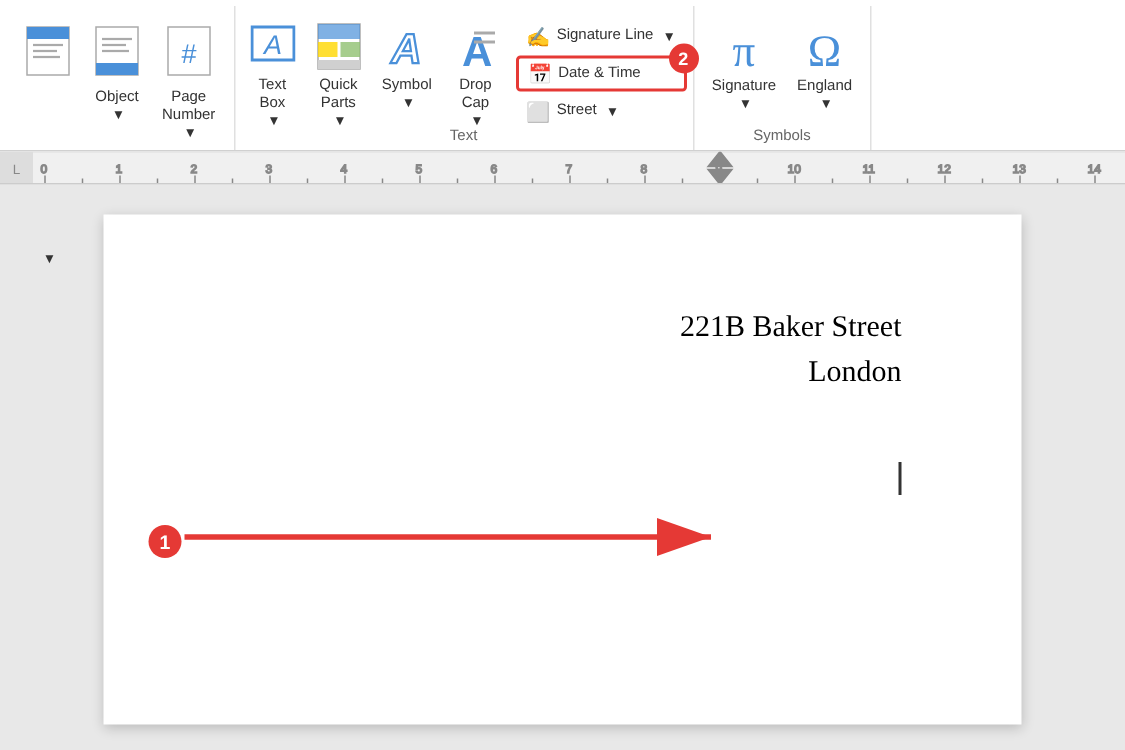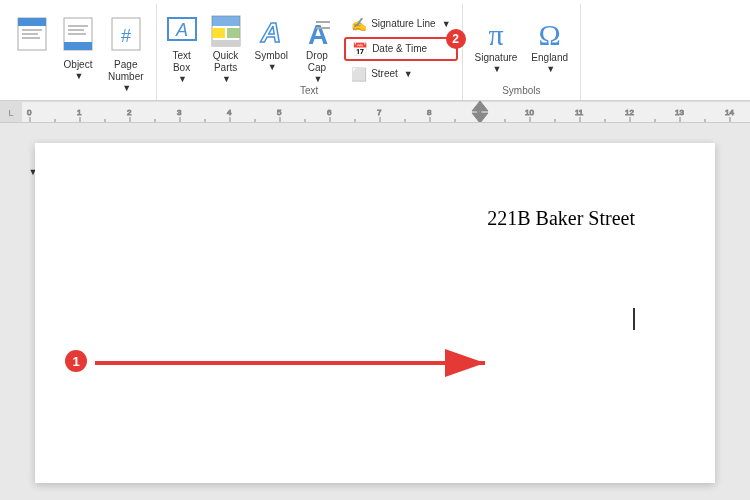--- a/index.html
+++ b/index.html
@@ -141,21 +141,21 @@
       flex: 1;
       display: flex;
       justify-content: center;
       padding: 20px;
       height: calc(500px - 123px);
       overflow: hidden;
     }
 
     .page {
       background: #fff;
-      width: 680px;
+      width: 612px;
       min-height: 340px;
       box-shadow: 0 2px 8px rgba(0,0,0,0.2);
       position: relative;
       padding: 20px 40px;
     }
 
     .address-block {
       position: absolute;
       right: 80px;
       top: 60px;
@@ -390,20 +390,21 @@
       <polygon points="480,22 488,12 472,12" fill="#888"></polygon>
     </g>
   </svg>
 </div>
 
 <div class="document-area">
   <div class="page">
 
     <div class="address-block">
       <div>221B Baker Street</div>
+      <div>London</div>
     </div>
 
     <div class="cursor-line"></div>
 
     <svg style="position:absolute; left:0; top:0; width:100%; height:100%; pointer-events:none;" viewBox="0 0 680 340">
 
       <defs>
         <marker id="arrowhead" markerWidth="10" markerHeight="7" refX="10" refY="3.5" orient="auto">
           <polygon points="0 0, 10 3.5, 0 7" fill="#e53935"></polygon>
         </marker>

